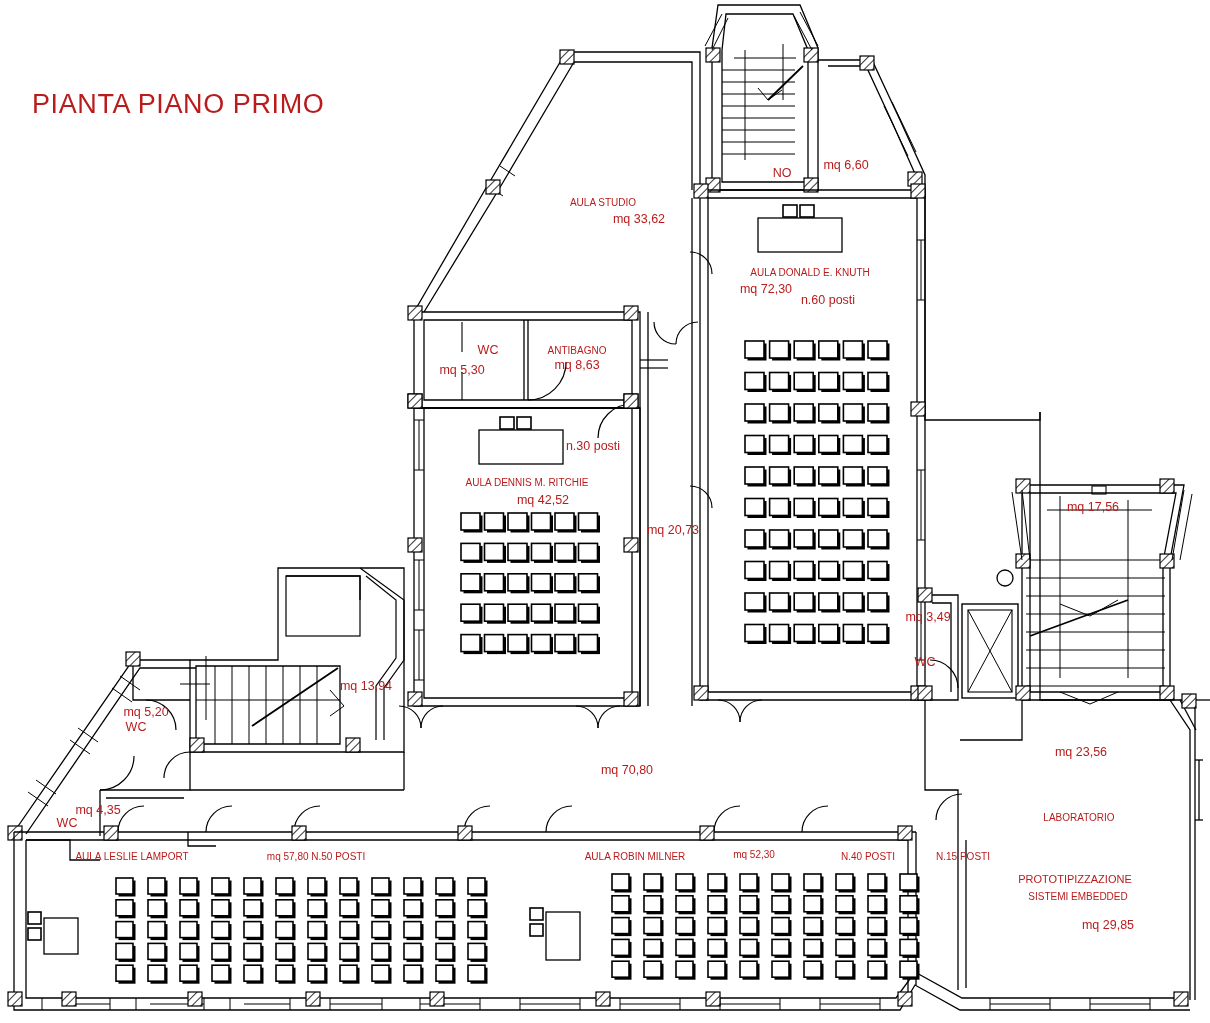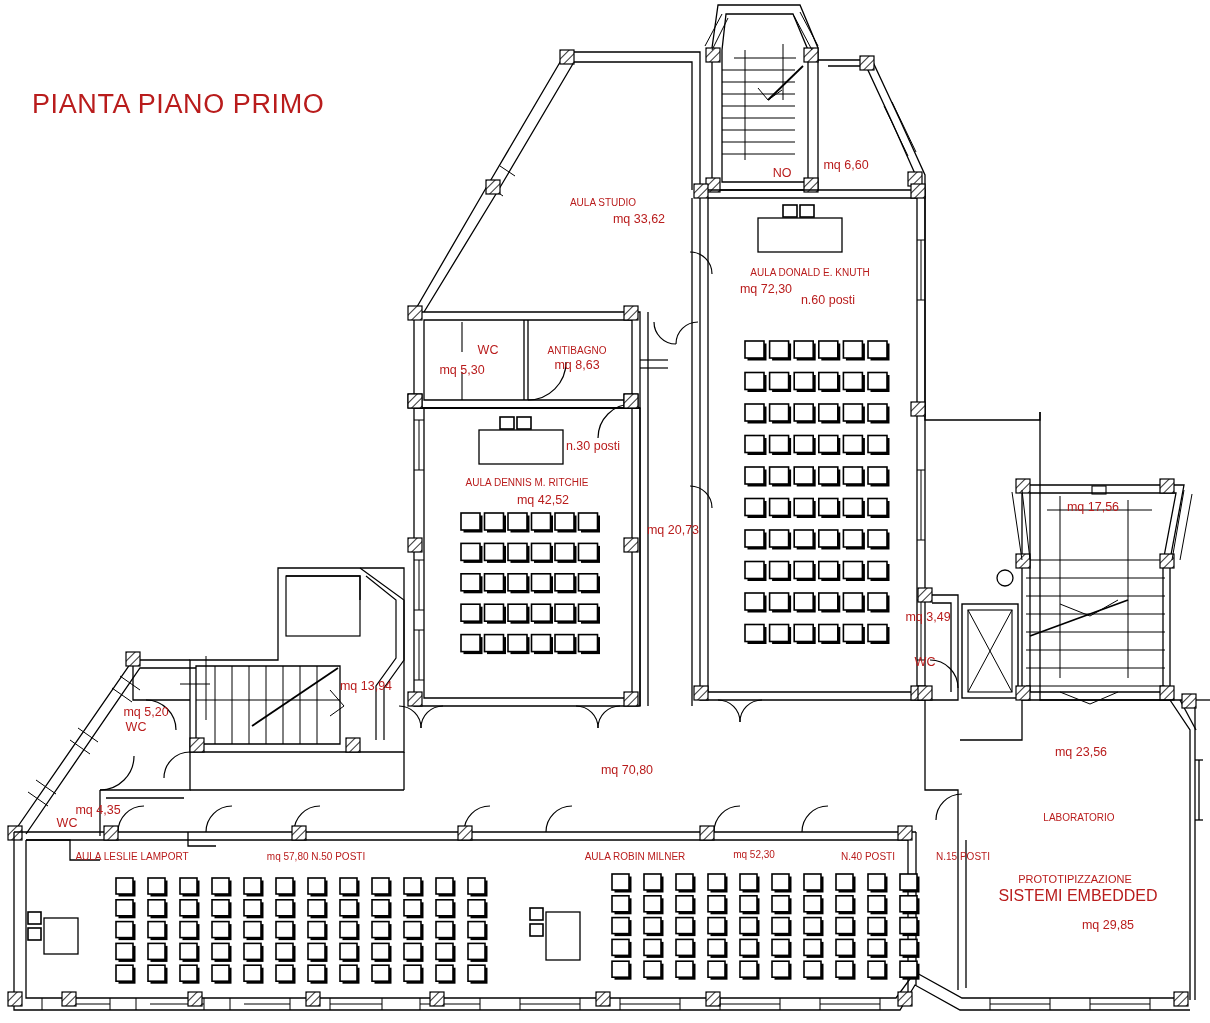--- a/index.html
+++ b/index.html
@@ -4,21 +4,21 @@
 <title>Pianta Piano Primo</title>
 <style>
   html,body{margin:0;padding:0;background:#ffffff;}
   body{font-family:"Liberation Sans", sans-serif;}
   #plan-root{position:relative;width:1210px;height:1023px;background:#fff;overflow:hidden;}
   #plan-svg{position:absolute;left:0;top:0;}
   .lbl{position:absolute;white-space:nowrap;color:#b91c1c;font-family:"Liberation Sans",sans-serif;}
   .t-title{font-size:27px;letter-spacing:.6px;}
   .t-room{font-size:10px;}
   .t-small{font-size:12.5px;}
-  .t-lab{font-size:16px;}
+  .t-lab{font-size:10px;}
   .t-lab2{font-size:11px;}
 </style>
 </head>
 <body>
 
 <div id="plan-root">
 
   <svg id="plan-svg" width="1210" height="1023" viewBox="0 0 1210 1023">
     <defs>
       <pattern id="hatch" width="6" height="6" patternUnits="userSpaceOnUse" patternTransform="rotate(45)">

